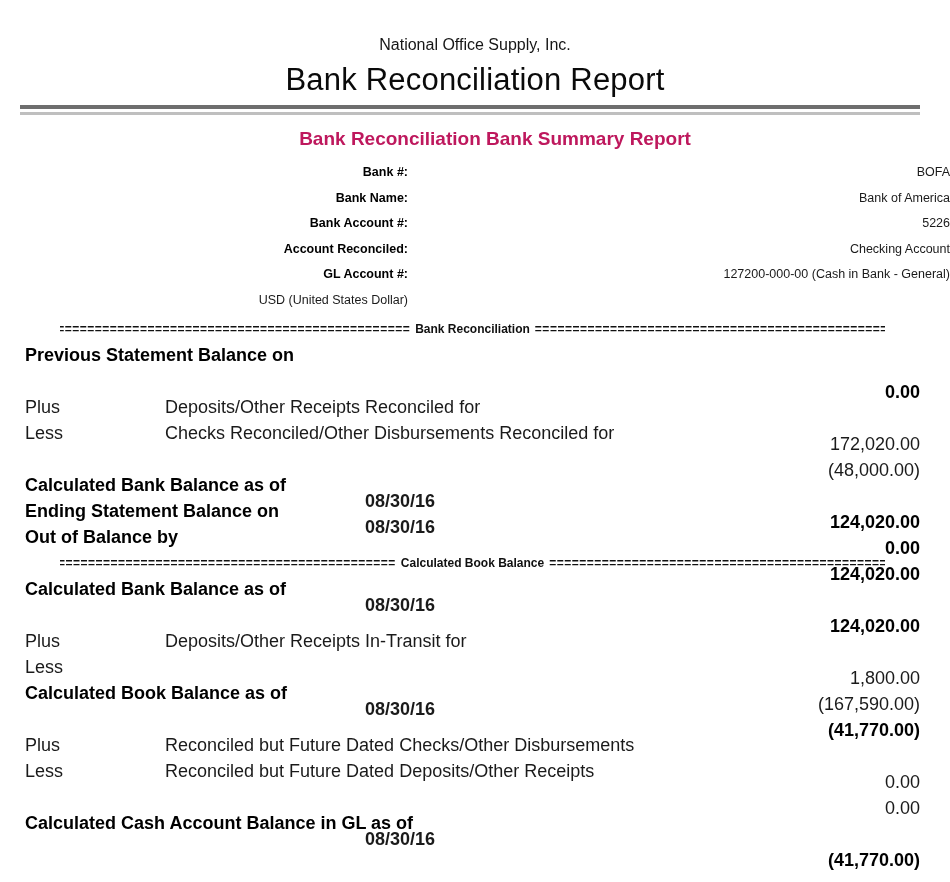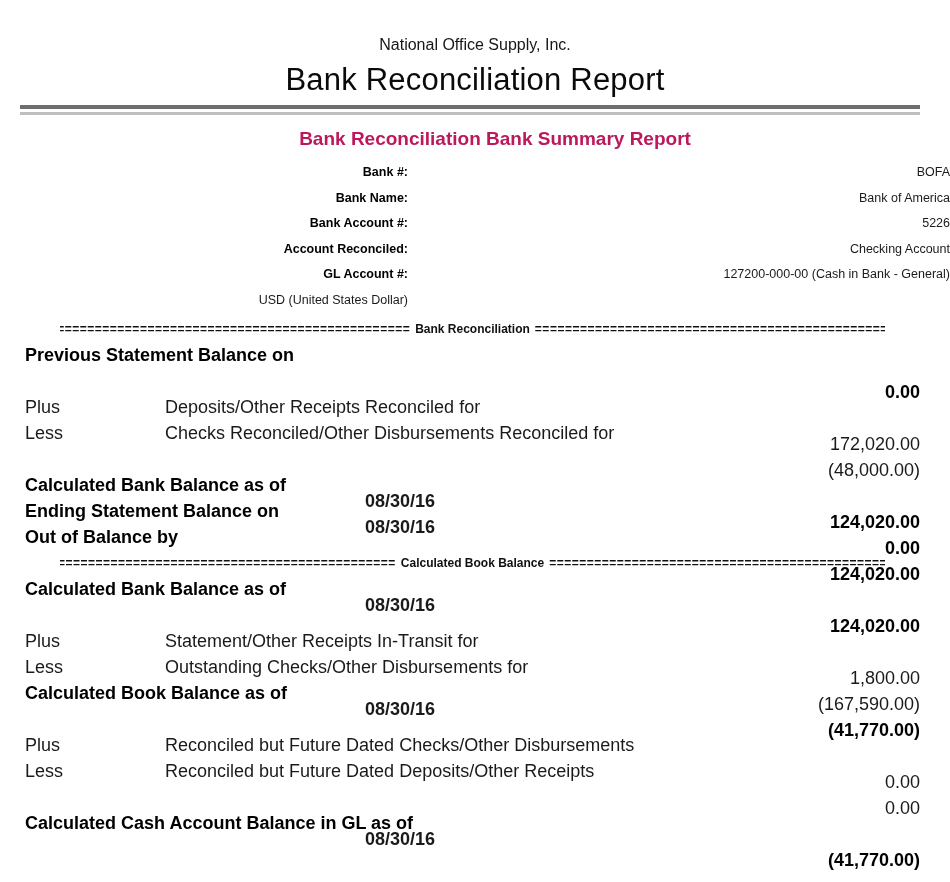--- a/index.html
+++ b/index.html
@@ -172,28 +172,27 @@
     <span class="c1">Calculated Bank Balance as of</span>
     <span class="c2"></span>
     <span class="cdate">08/30/16</span>
     <span class="camt">124,020.00</span>
   </div>
 
   <div class="spacer-row"></div>
 
   <div class="report-row">
     <span class="c1">Plus</span>
-    <span class="c2">Statement/Other Receipts In-Transit for</span>
+    <span class="c2">Deposits/Other Receipts In-Transit for</span>
     <span class="cdate"></span>
     <span class="camt">1,800.00</span>
   </div>
 
   <div class="report-row">
     <span class="c1">Less</span>
-    <span class="c2">Outstanding Checks/Other Disbursements for</span>
     <span class="cdate"></span>
     <span class="camt">(167,590.00)</span>
   </div>
 
   <div class="report-row bold">
     <span class="c1">Calculated Book Balance as of</span>
     <span class="c2"></span>
     <span class="cdate">08/30/16</span>
     <span class="camt">(41,770.00)</span>
   </div>

